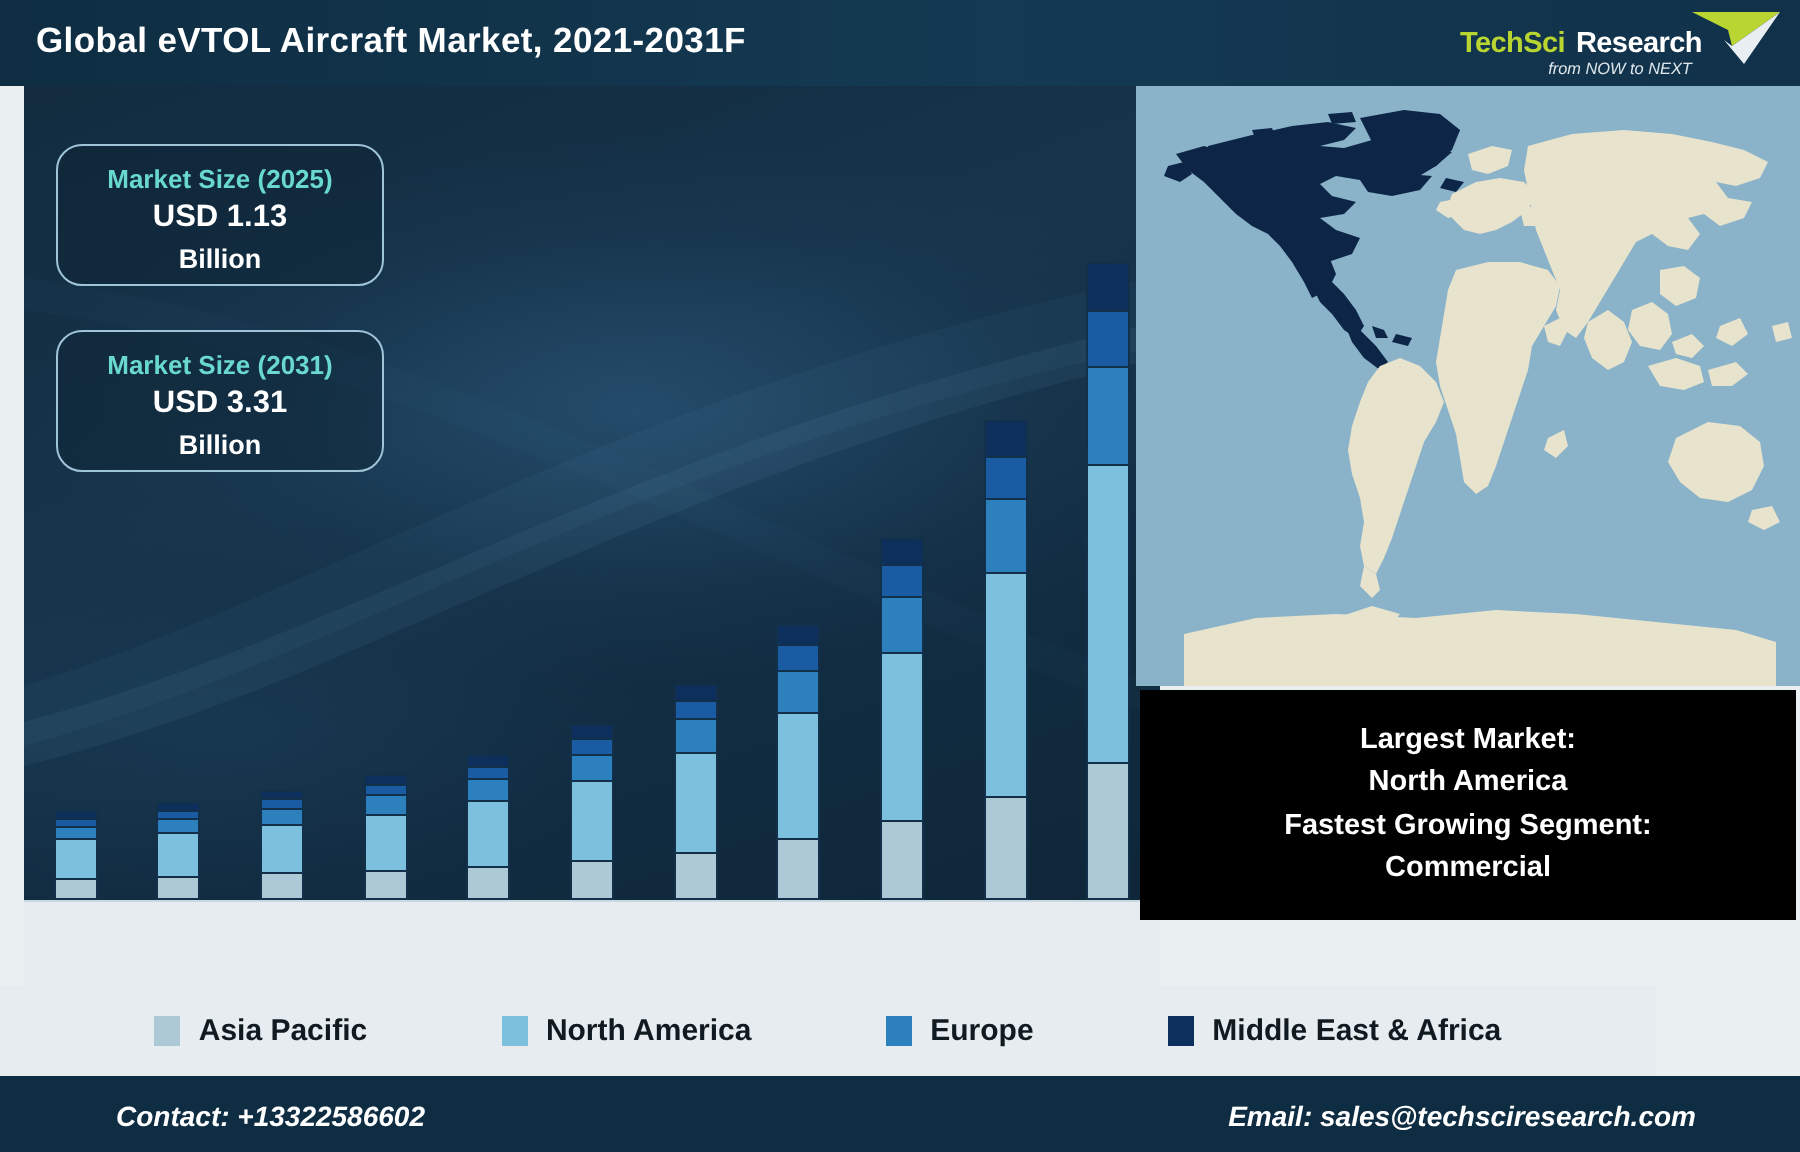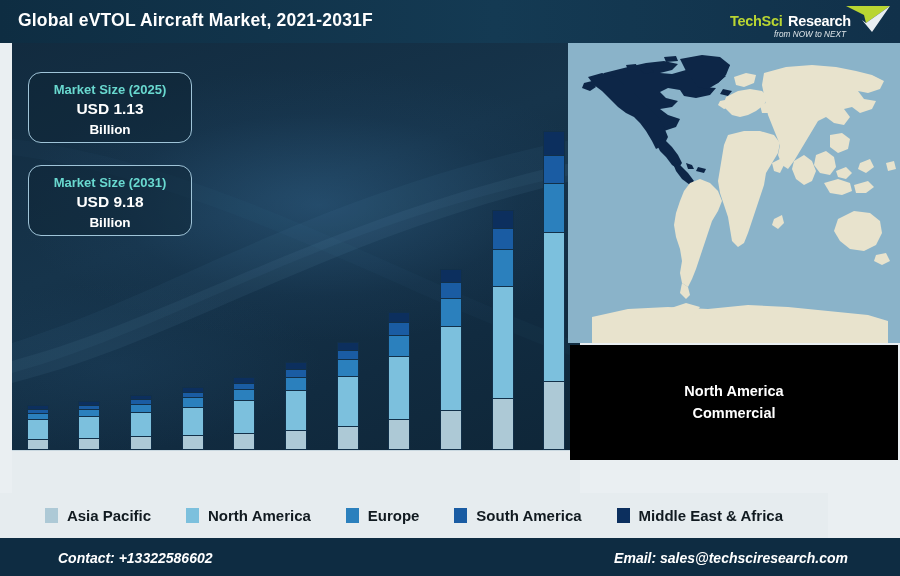--- a/index.html
+++ b/index.html
@@ -244,21 +244,21 @@
 
   <div class="stat-box" id="box-size-2025">
     <div class="stat-label">Market Size (2025)</div>
     <div class="stat-value">USD 1.13</div>
     <div class="stat-unit">Billion</div>
   </div>
 
 
   <div class="stat-box" id="box-size-2031">
     <div class="stat-label">Market Size (2031)</div>
-    <div class="stat-value">USD 9.18</div>
+    <div class="stat-value">USD 3.31</div>
     <div class="stat-unit">Billion</div>
   </div>
 </div>
 
 <div id="map-panel">
   <svg id="map-svg" viewBox="0 0 332 300" preserveAspectRatio="none">
     <rect x="0" y="0" width="332" height="300" fill="#8ab3c9"></rect>
 
     <g>
       <path fill="#0d2647" d="M36,30 L60,24 L78,20 L96,18 L110,21 L104,27 L92,30 L104,31 L118,27 L132,22 L150,19 L162,22 L158,29 L146,33 L158,33 L150,40 L136,44 L148,45 L142,52 L128,55 L116,53 L112,47 L100,45 L92,49 L98,55 L110,58 L104,64 L92,66 L100,72 L112,76 L108,84 L96,88 L86,84 L80,76 L70,72 L62,64 L54,56 L44,48 L34,40 Z"></path>
@@ -310,42 +310,40 @@
       <path fill="#e8e3cd" d="M308,212 L318,210 L322,218 L314,222 L306,218 Z"></path>
       <path fill="#e8e3cd" d="M318,120 L326,118 L328,126 L320,128 Z"></path>
     </g>
 
     <path fill="#e8e3cd" d="M24,274 L60,266 L100,264 L140,266 L180,262 L220,264 L260,268 L300,272 L320,278 L320,300 L24,300 Z"></path>
     <path fill="#e8e3cd" d="M100,266 L118,260 L132,264 L126,272 L108,274 Z"></path>
   </svg>
 </div>
 
 <div id="info-box">
+  <div class="info-line">Largest Market:</div>
   <div class="info-line">North America</div>
+  <div class="info-line">Fastest Growing Segment:</div>
   <div class="info-line">Commercial</div>
 </div>
 
 <div id="legend">
     <div class="legend-item">
       <span class="legend-swatch" style="background: rgb(173, 201, 214);"></span>
       <span class="legend-text">Asia Pacific</span>
     </div>
     <div class="legend-item">
       <span class="legend-swatch" style="background: rgb(124, 192, 221);"></span>
       <span class="legend-text">North America</span>
     </div>
     <div class="legend-item">
       <span class="legend-swatch" style="background: rgb(43, 128, 189);"></span>
       <span class="legend-text">Europe</span>
     </div>
     <div class="legend-item">
-      <span class="legend-swatch" style="background: rgb(26, 92, 163);"></span>
-      <span class="legend-text">South America</span>
-    </div>
-    <div class="legend-item">
       <span class="legend-swatch" style="background: rgb(12, 47, 94);"></span>
       <span class="legend-text">Middle East &amp; Africa</span>
     </div>
   </div>
 
 <div id="footer">
   <div class="footer-text" id="footer-contact">Contact: +13322586602</div>
   <div class="footer-text" id="footer-email">Email: sales@techsciresearch.com</div>
 </div>
 

